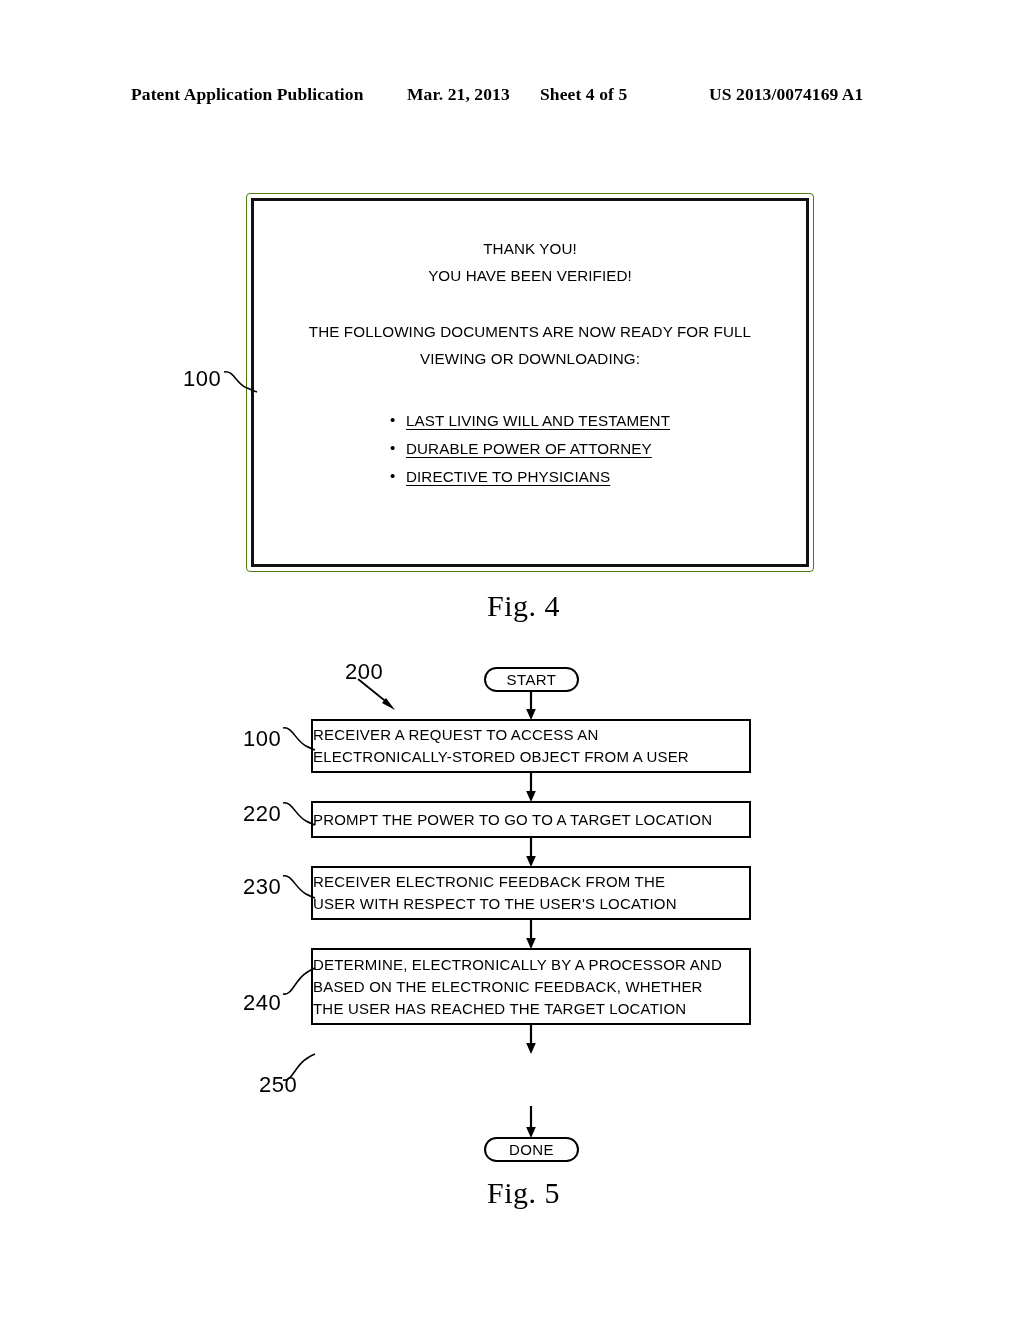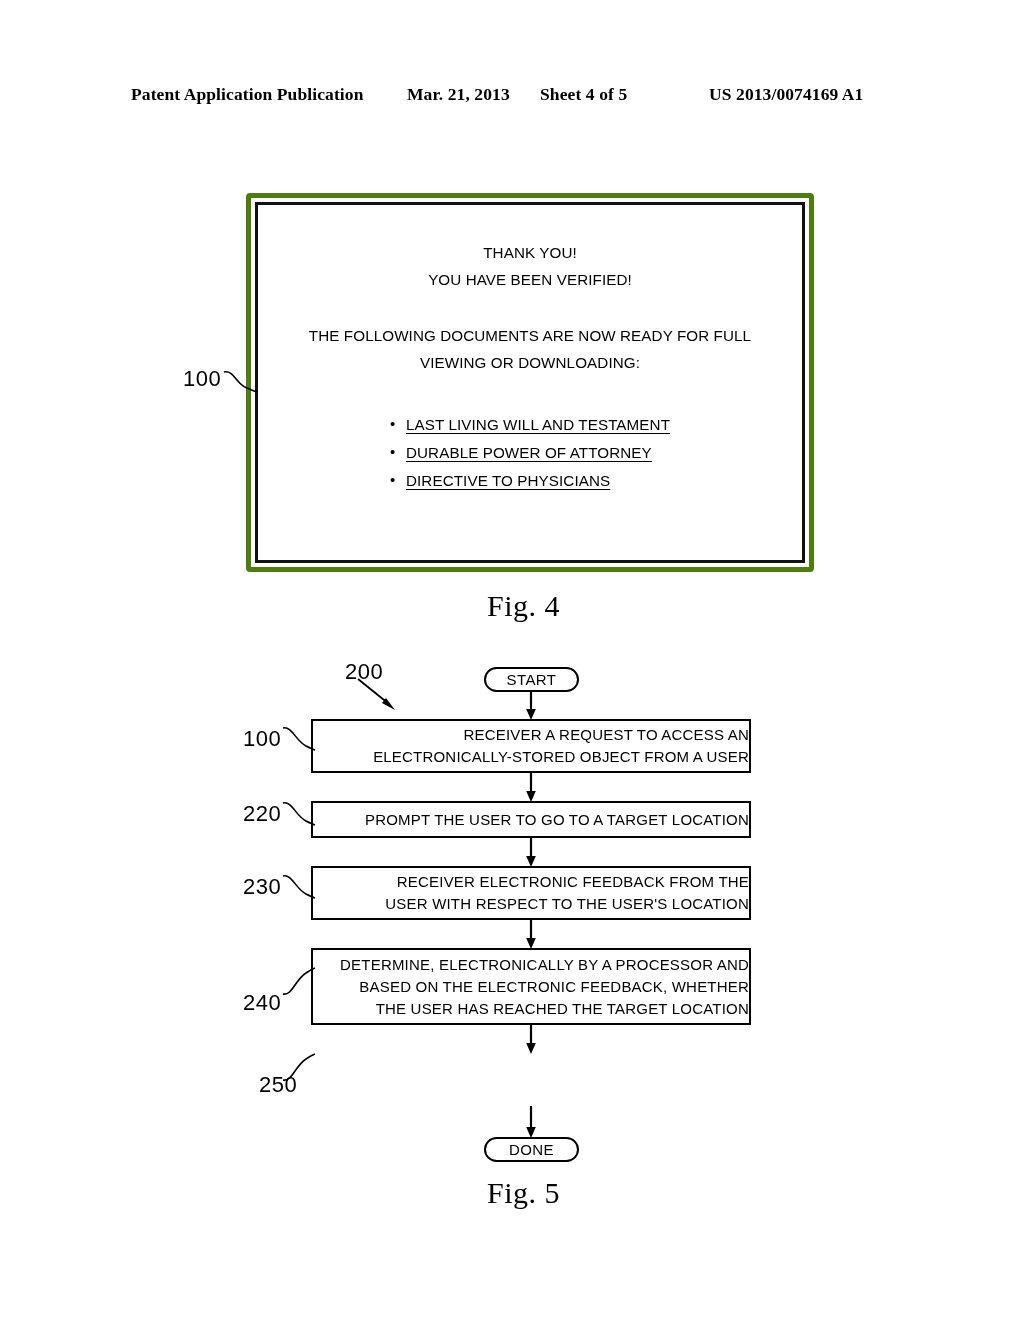--- a/index.html
+++ b/index.html
@@ -43,21 +43,21 @@
     width: 1024px; height: 1320px;
     pointer-events: none;
   }
   #fig4-dialog {
     position: absolute;
     left: 246px;
     top: 193px;
     width: 568px;
     height: 379px;
     box-sizing: border-box;
-    border: 5px solid #4d7c0f;
+    border: 1px solid #4d7c0f;
     border-radius: 4px;
     padding: 4px;
     background: #ffffff;
     pointer-events: auto;
   }
   #fig4-screen {
     width: 100%;
     height: 100%;
     box-sizing: border-box;
     border: 3px solid #111111;
@@ -160,21 +160,21 @@
     width: 440px;
     box-sizing: border-box;
     border: 2.5px solid #000000;
     background: #ffffff;
     text-align: center;
     font-size: 15px;
     line-height: 22px;
     letter-spacing: 0.2px;
     display: flex;
     flex-direction: column;
-    align-items: flex-end;
+    align-items: flex-start;
     justify-content: center;
     pointer-events: auto;
   }
   #fc-box-210 { top: 719px;  height: 54px; }
   #fc-box-220 { top: 801px;  height: 37px; }
   #fc-box-230 { top: 866px;  height: 54px; }
   #fc-box-240 { top: 948px;  height: 77px; }
   #fc-box-250 { top: 1053px; height: 54px; }
   .fc-box .fc-line { white-space: nowrap; }
 
@@ -274,21 +274,21 @@
     <span class="fc-line">RECEIVER A REQUEST TO ACCESS AN</span>
     <span class="fc-line">ELECTRONICALLY-STORED OBJECT FROM A USER</span>
   </div>
 
   <svg class="fc-arrow" id="arrow-210-220" viewBox="0 0 12 30" xmlns="http://www.w3.org/2000/svg">
     <line x1="6" y1="0" x2="6" y2="21" stroke="#000000" stroke-width="2.2"></line>
     <polygon points="6,30 1.2,19 10.8,19" fill="#000000"></polygon>
   </svg>
 
   <div class="fc-box" id="fc-box-220">
-    <span class="fc-line">PROMPT THE USER TO GO TO A TARGET LOCATION</span>
+    <span class="fc-line">PROMPT THE POWER TO GO TO A TARGET LOCATION</span>
   </div>
 
   <svg class="fc-arrow" id="arrow-220-230" viewBox="0 0 12 30" xmlns="http://www.w3.org/2000/svg">
     <line x1="6" y1="0" x2="6" y2="21" stroke="#000000" stroke-width="2.2"></line>
     <polygon points="6,30 1.2,19 10.8,19" fill="#000000"></polygon>
   </svg>
 
   <div class="fc-box" id="fc-box-230">
     <span class="fc-line">RECEIVER ELECTRONIC FEEDBACK FROM THE</span>
     <span class="fc-line">USER WITH RESPECT TO THE USER'S LOCATION</span>

